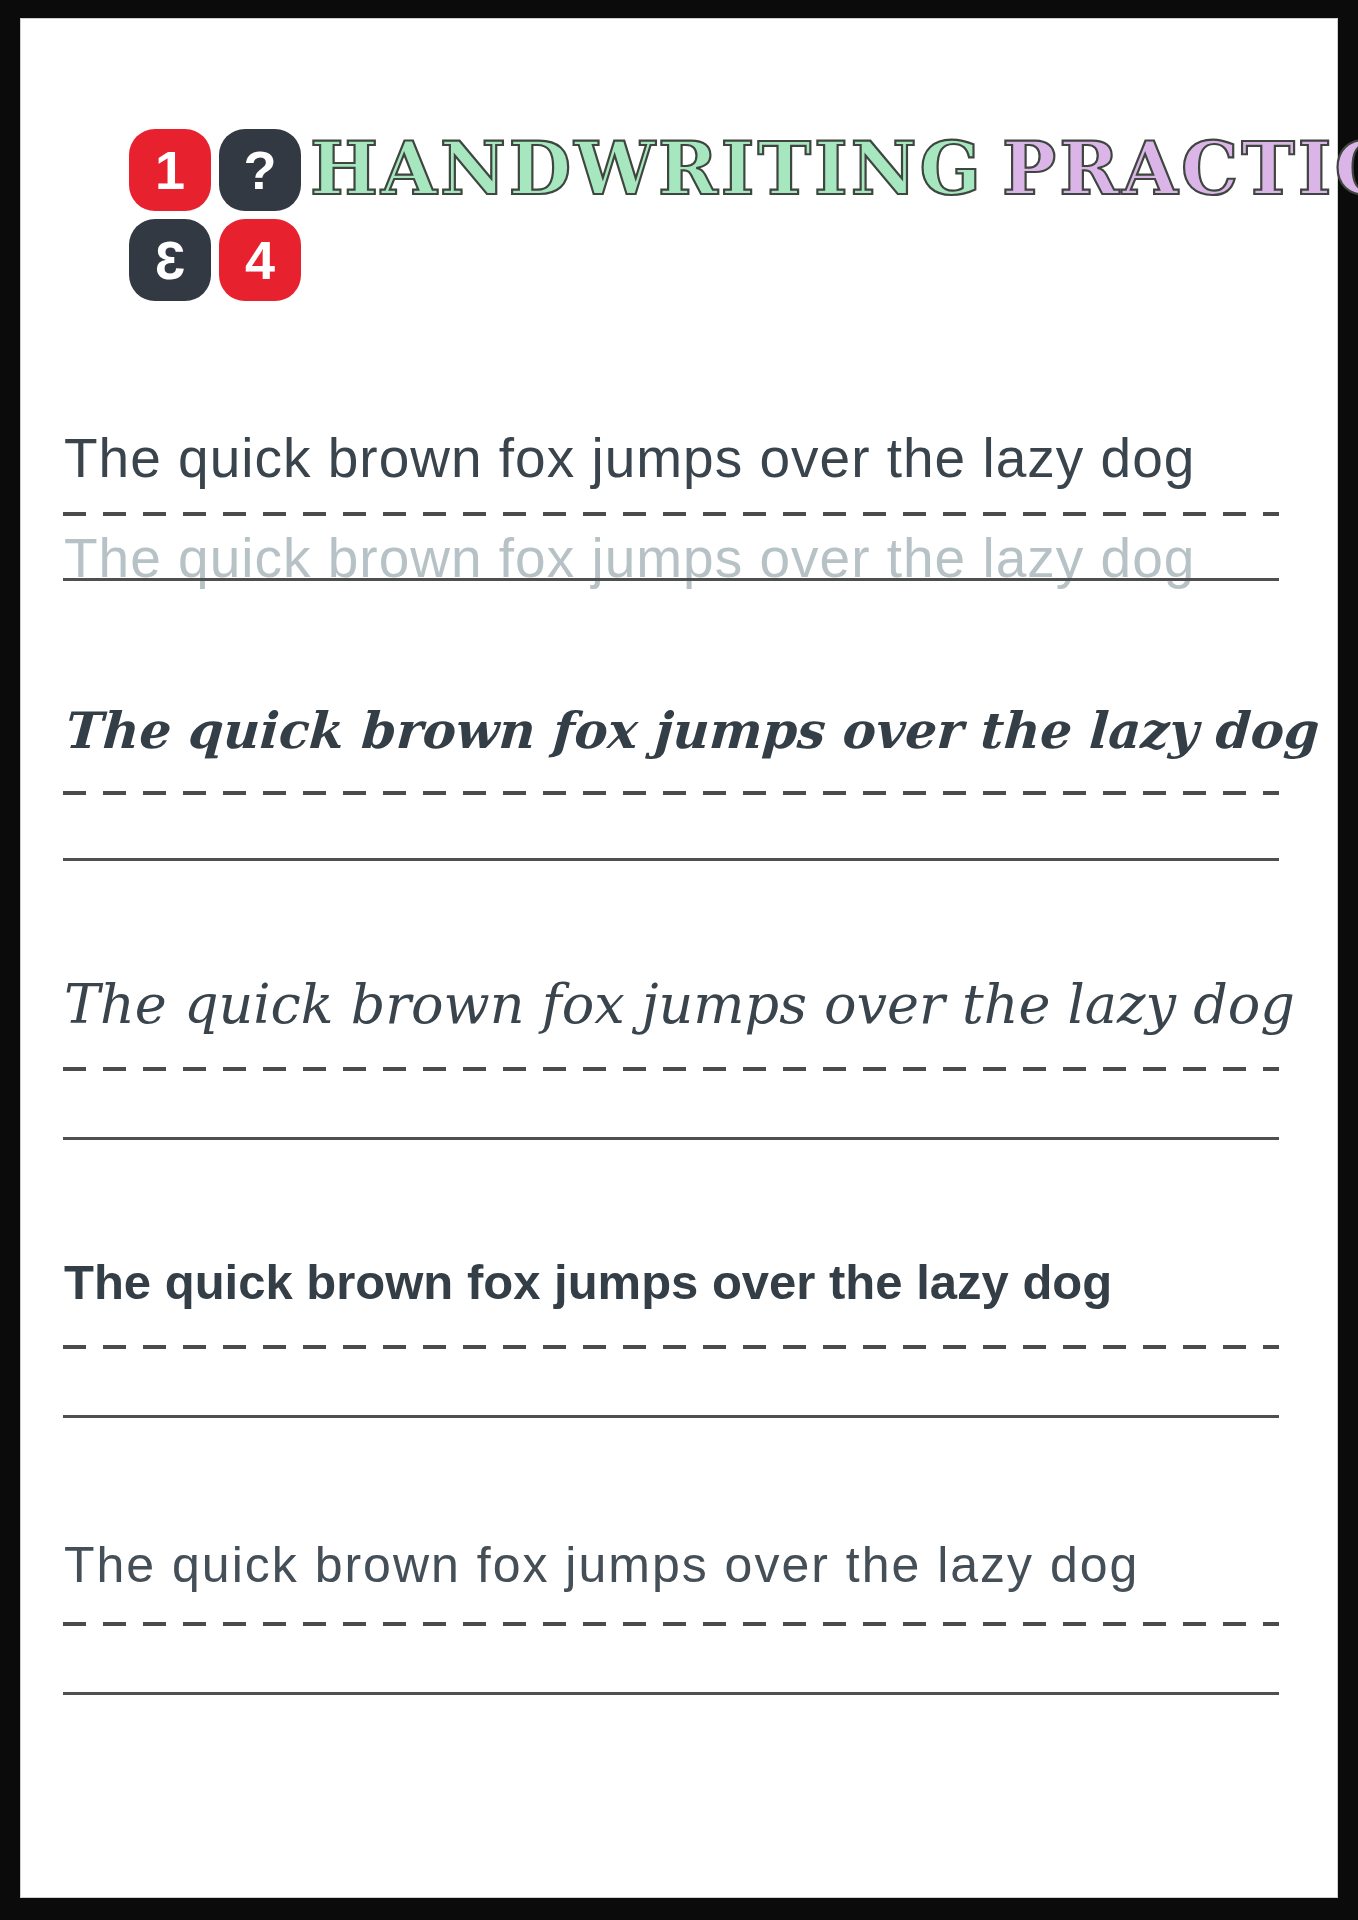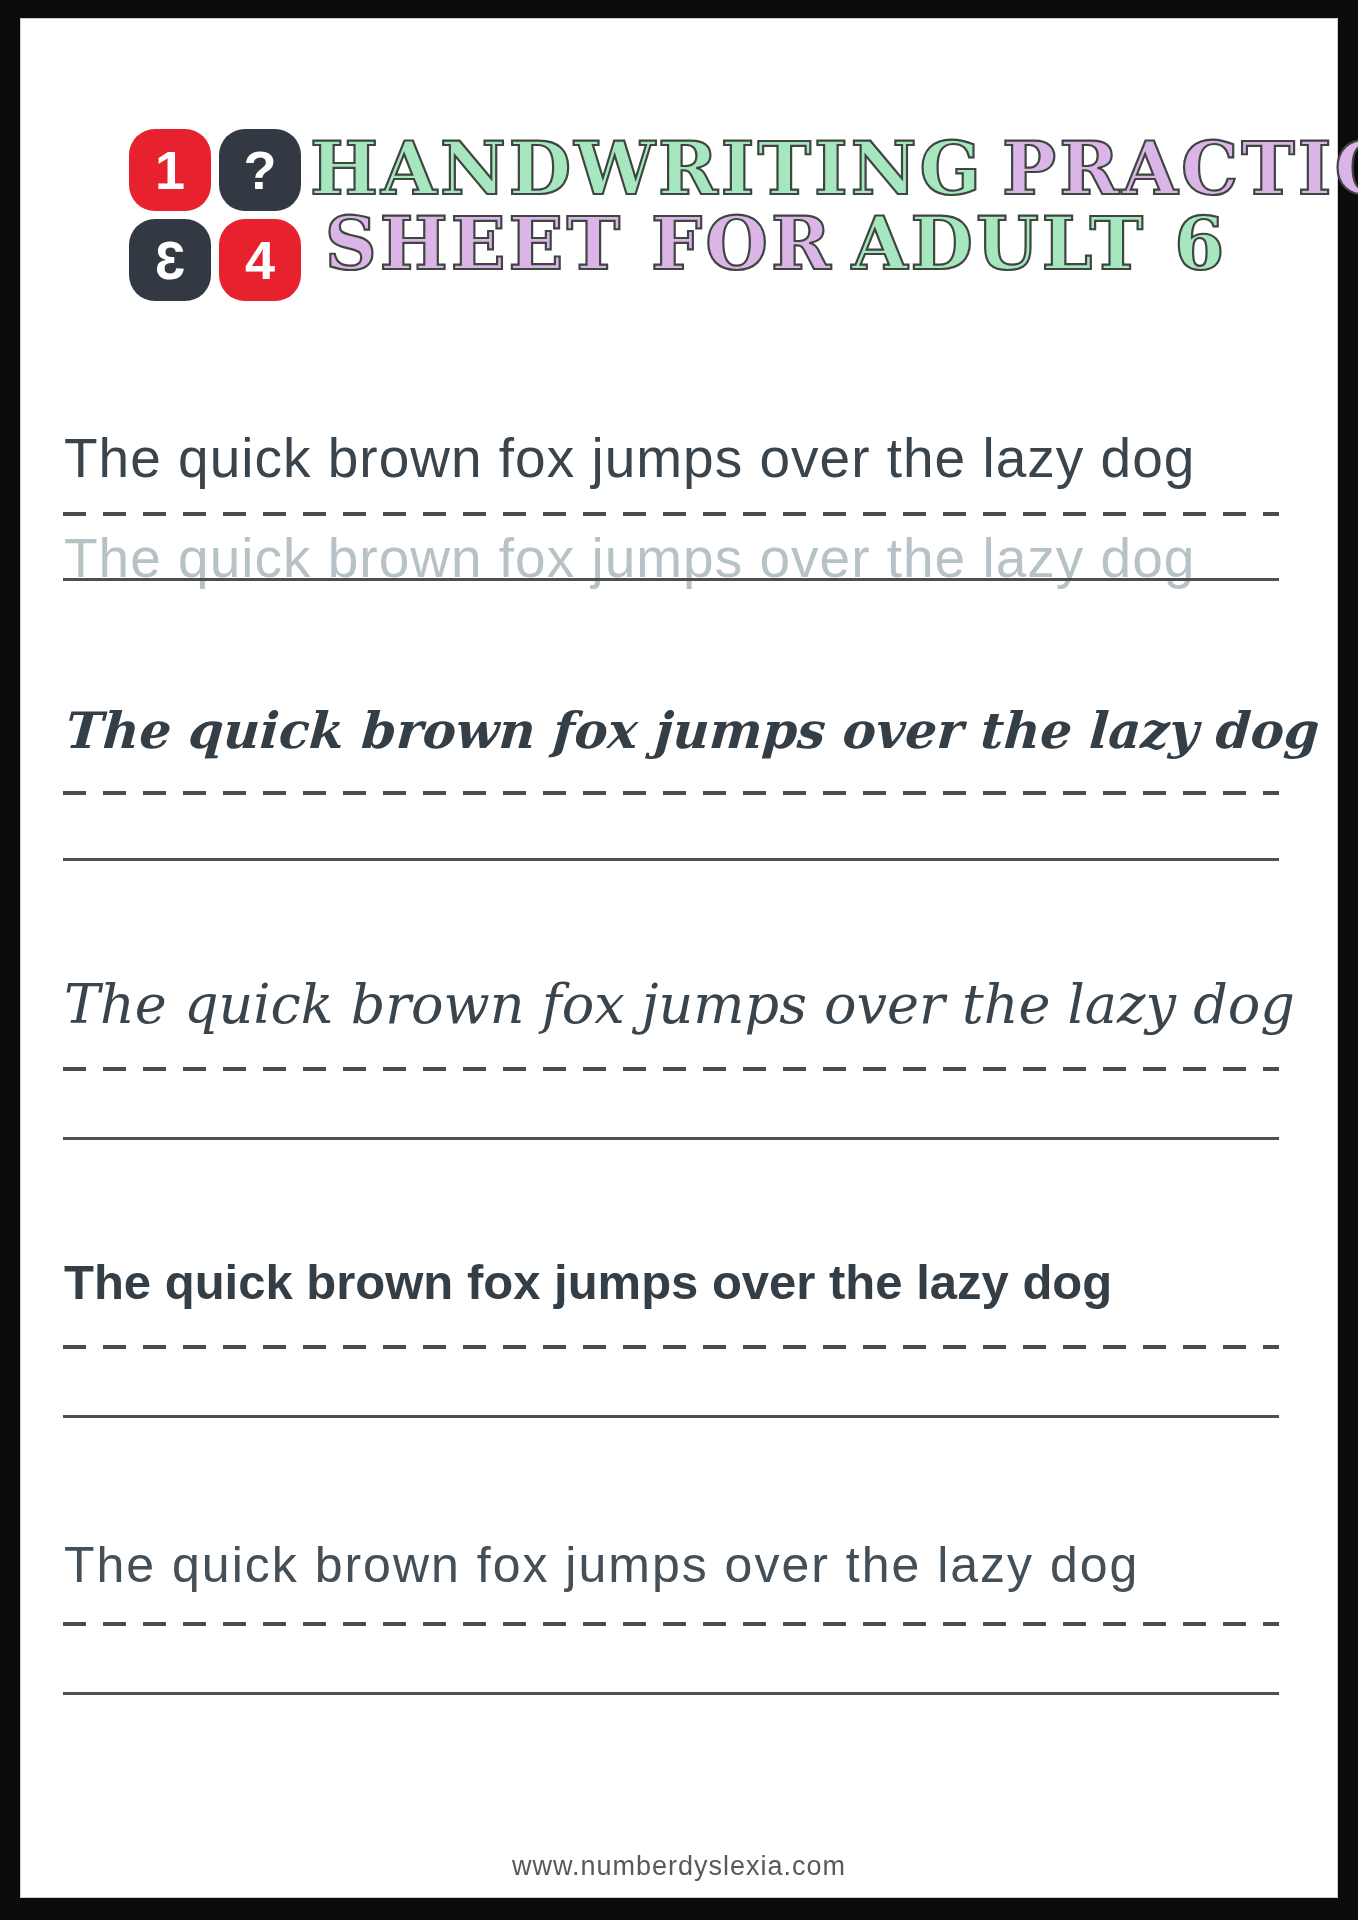--- a/index.html
+++ b/index.html
@@ -75,23 +75,20 @@
     </div>
     <div class="tile red">
       <span>4</span>
     </div>
   </div>
 
   <div class="title">
     <div>
       <span class="w mint">HANDWRITING</span><span class="w lilac">PRACTICE</span>
     </div>
-    <div>
-      <span class="w lilac">SHEET FOR</span><span class="w mint">ADULT 6</span>
-    </div>
   </div>
 
   <div class="sentence style-plain" style="top:407px">The quick brown fox jumps over the lazy dog</div>
   <div class="dash-line" style="top:493px"></div>
   <div class="sentence style-trace" style="top:507px">The quick brown fox jumps over the lazy dog</div>
   <div class="solid-line" style="top:559px"></div>
 
   <div class="sentence style-script" style="top:682px">The quick brown fox jumps over the lazy dog</div>
   <div class="dash-line" style="top:772px"></div>
   <div class="solid-line" style="top:839px"></div>
@@ -101,15 +98,14 @@
   <div class="solid-line" style="top:1118px"></div>
 
   <div class="sentence style-marker" style="top:1235px">The quick brown fox jumps over the lazy dog</div>
   <div class="dash-line" style="top:1326px"></div>
   <div class="solid-line" style="top:1396px"></div>
 
   <div class="sentence style-round" style="top:1517px">The quick brown fox jumps over the lazy dog</div>
   <div class="dash-line" style="top:1603px"></div>
   <div class="solid-line" style="top:1673px"></div>
 
-  <div class="footer">www.numberdyslexia.com</div>
 
 </div>
 
 </body></html>

